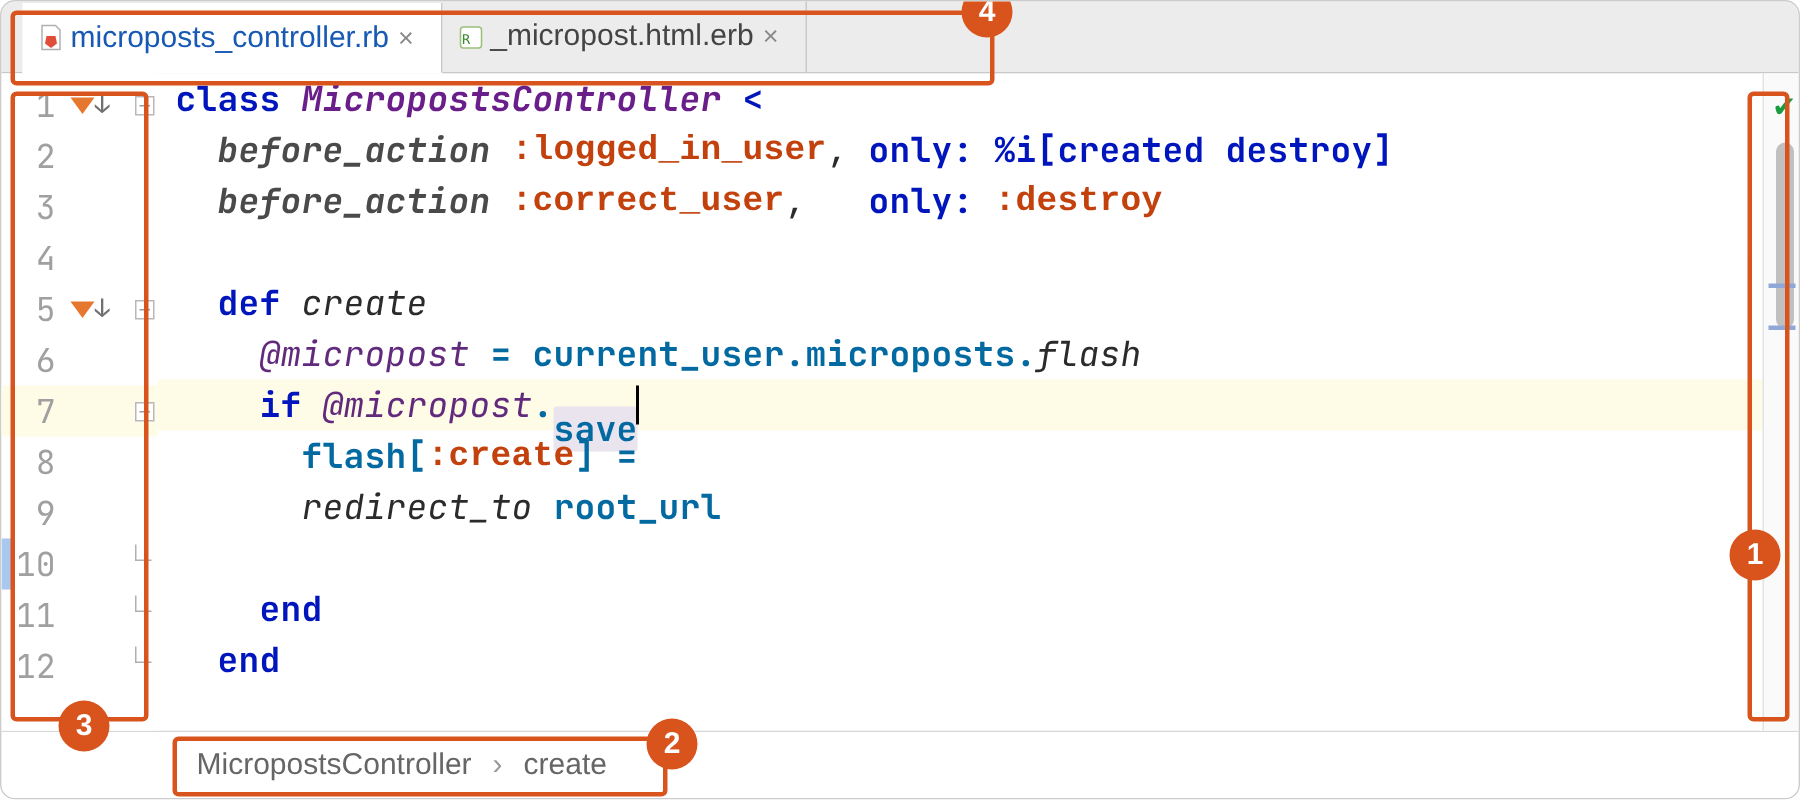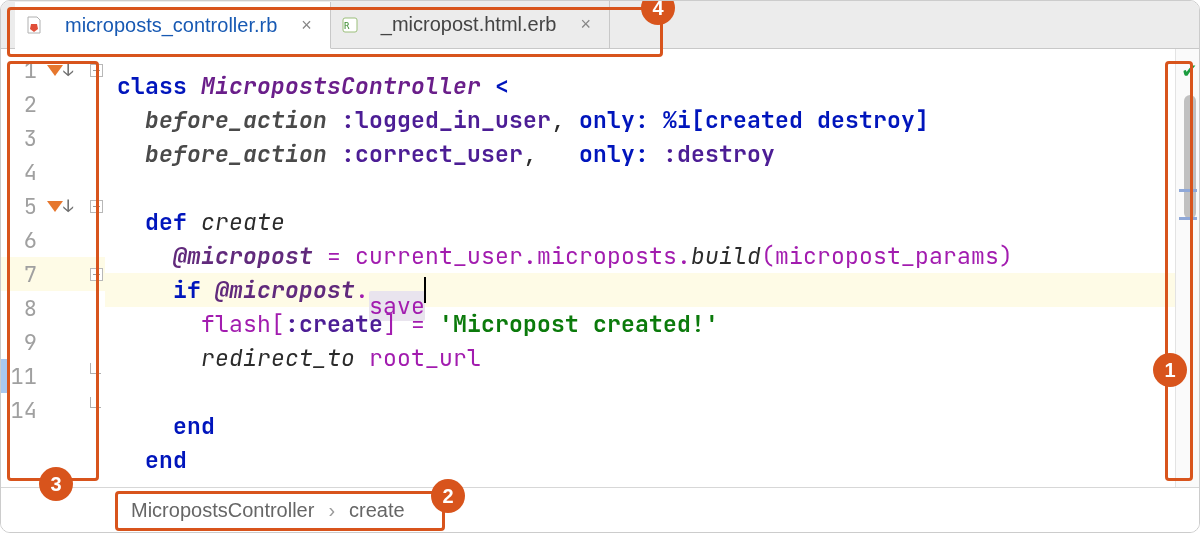--- a/index.html
+++ b/index.html
@@ -23,21 +23,21 @@
     display: flex;
     align-items: stretch;
     height: 48px;
     background: #ECECEC;
     border-bottom: 1px solid #c8c8c8;
     padding-left: 14px;
   }
   .tab {
     display: flex;
     align-items: center;
-    gap: 22px;
+    gap: 4px;
     padding: 0 16px 0 10px;
     font-size: 20px;
     color: #444;
     border-right: 1px solid #c8c8c8;
     cursor: pointer;
   }
   .tab.active {
     background: #fff;
     color: #1759b3;
     border-top: 0;
@@ -122,21 +122,21 @@
   }
   .fold-lshape {
      width:11px; height:11px;
      border-left:1px solid #b0b0b0;
      border-bottom:1px solid #b0b0b0;
      position:absolute; right:4px; top:4px;
   }
   .code-area {
     flex: 1;
     position: relative;
-    padding-top: 20px;
+    padding-top: 0;
     overflow: hidden;
   }
   .codeline {
     height: 34px;
     display: flex;
     align-items: center;
     font-size: 23px;
     white-space: pre;
     color: #2b2b2b;
     padding-left: 12px;
@@ -145,26 +145,26 @@
   }
   .codeline.current { background: #FEFBE6; text-align: right; }
   .gline.current { background: #FEFBE6; }
   .changemark {
     position:absolute; left:0; top:310px; width:8px; height:34px; background:#a9c8ef;
   }
 
   
   .kw { color: #0015BC; font-weight: 700; }
   .cls { color: #6a1e8a; font-weight:700; font-style: italic; }
-  .sym { color: #4c1d95; font-weight:600; }
+  .sym { color: #c2410c; font-weight:600;font-family:Liberation Mono, monospace; }
   .mname { color: #4a4a4a; font-style: italic; font-weight: bold; }
   .fn { font-style: italic; color: #2b2b2b; }
-  .ivar { color: #612a7c; font-style: italic; font-weight:700;}
+  .ivar { color: #612a7c; font-style: italic; font-weight:400;}
   .str { color: #0b7a0b; font-weight:700; }
-  .plain { color:#a21caf; }
+  .plain { color:#0369a1;font-weight:bold; }
   .hlbg { background:#e9e4ee; border-radius:2px;margin-top:32px; }
   .cursor {
     display:inline-block; width:2px; height:26px; background:#000; vertical-align:-4px; margin-left:-1px;
   }
 
   
   .rightcol {
     width: 24px;
     position: relative;
     background: #fafafa;
@@ -284,41 +284,46 @@
       </div>
       <div class="gline">
           <span class="lnum">8</span>
           <span class="gmarks"></span>
         </div>
       <div class="gline">
           <span class="lnum">9</span>
           <span class="gmarks"></span>
         </div>
       <div class="gline">
+          <span class="lnum">10</span>
+          <span class="gmarks"></span>
+          <span class="fold-lshape"></span>
+        </div>
+      <div class="gline">
           <span class="lnum">11</span>
           <span class="gmarks"></span>
           <span class="fold-lshape"></span>
         </div>
       <div class="gline">
-          <span class="lnum">14</span>
+          <span class="lnum">12</span>
           <span class="gmarks"></span>
           <span class="fold-lshape"></span>
         </div>
       <div class="changemark"></div>
     </div>
 
     <div class="code-area">
       <div class="codeline"><span class="kw">class </span><span class="cls">MicropostsController</span><span class="kw"> &lt; </span></div>
       <div class="codeline"><span>  </span><span class="mname">before_action </span><span class="sym">:logged_in_user</span><span>, </span><span class="kw">only: </span><span class="kw">%i[created destroy]</span></div>
       <div class="codeline"><span>  </span><span class="mname">before_action </span><span class="sym">:correct_user</span><span>,   </span><span class="kw">only: </span><span class="sym">:destroy</span></div>
       <div class="codeline"><span></span></div>
       <div class="codeline"><span>  </span><span class="kw">def </span><span class="fn" style="color:#2b2b2b;font-style:italic">create</span></div>
-      <div class="codeline"><span>    </span><span class="ivar">@micropost</span><span class="plain"> = current_user.microposts.</span><span class="fn">build</span><span class="plain">(micropost_params)</span></div>
+      <div class="codeline"><span>    </span><span class="ivar">@micropost</span><span class="plain"> = current_user.microposts.</span><span class="fn">flash</span></div>
       <div class="codeline current"><span>    </span><span class="kw">if </span><span class="ivar">@micropost</span><span class="plain">.</span><span class="plain hlbg">save</span><span class="cursor"></span></div>
-      <div class="codeline"><span>      </span><span class="plain">flash[</span><span class="sym">:create</span><span class="plain">] = </span><span class="str">'Micropost created!'</span></div>
+      <div class="codeline"><span>      </span><span class="plain">flash[</span><span class="sym">:create</span><span class="plain">] = </span></div>
       <div class="codeline"><span>      </span><span class="fn">redirect_to</span><span class="plain"> root_url</span></div>
       <div class="codeline"><span></span></div>
       <div class="codeline"><span>    </span><span class="kw">end</span></div>
       <div class="codeline"><span>  </span><span class="kw">end</span></div>
     </div>
 
     <div class="rightcol">
       <div class="check">✔</div>
       <div class="scroll-thumb"></div>
       <div class="scroll-tick" style="top:140px"></div>

